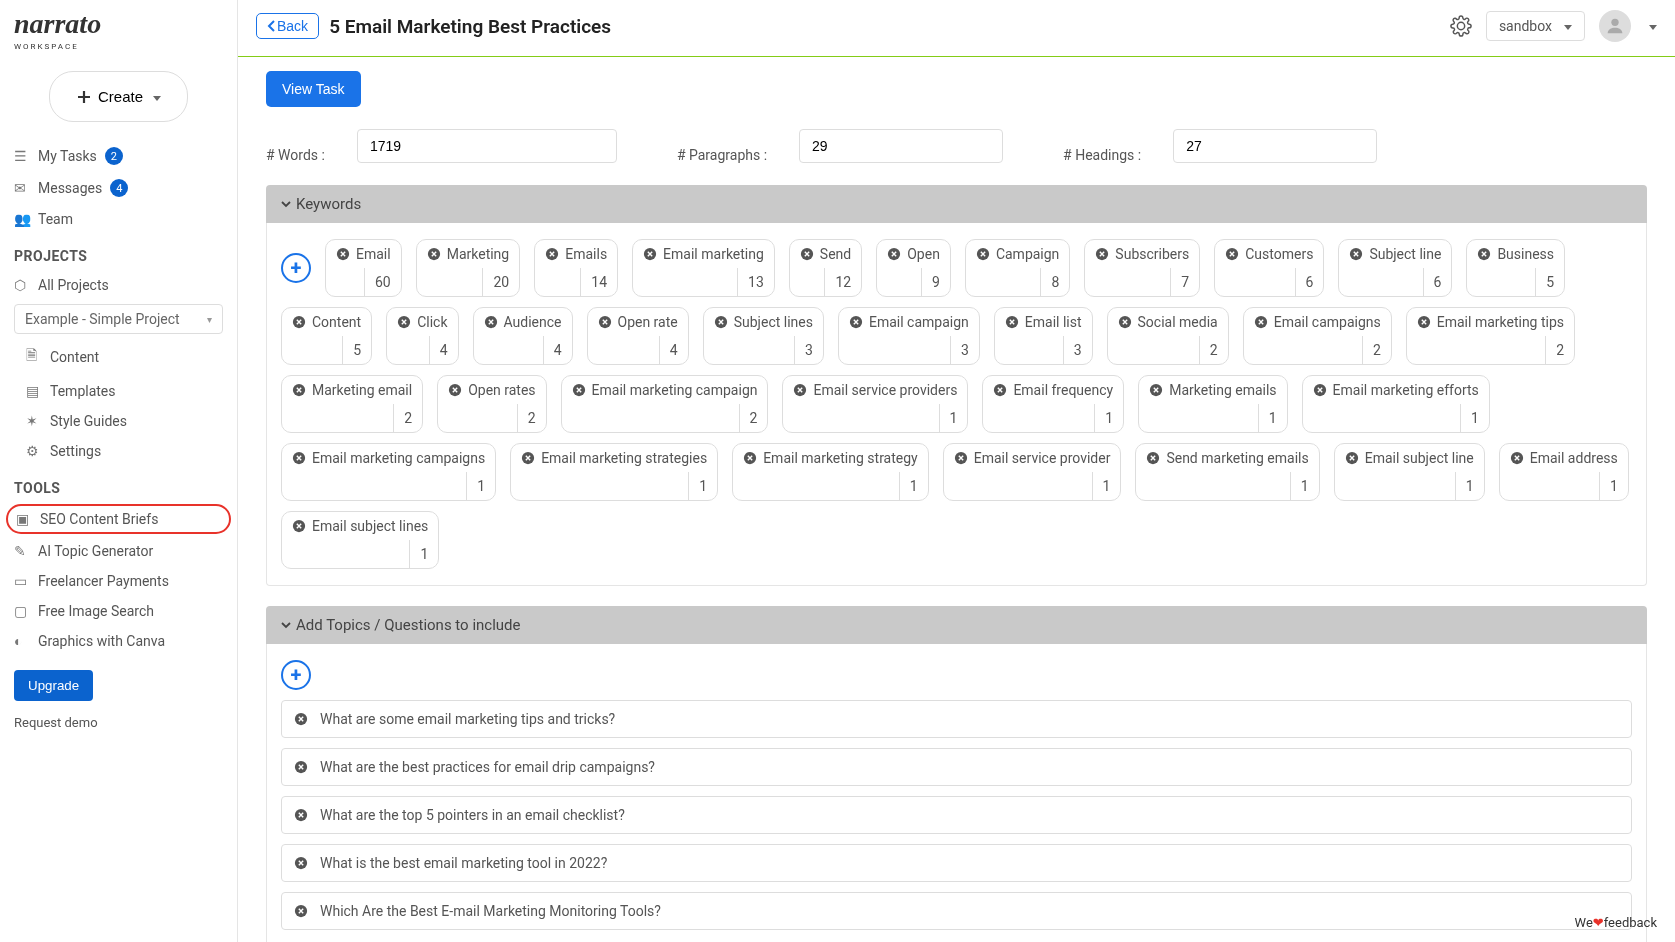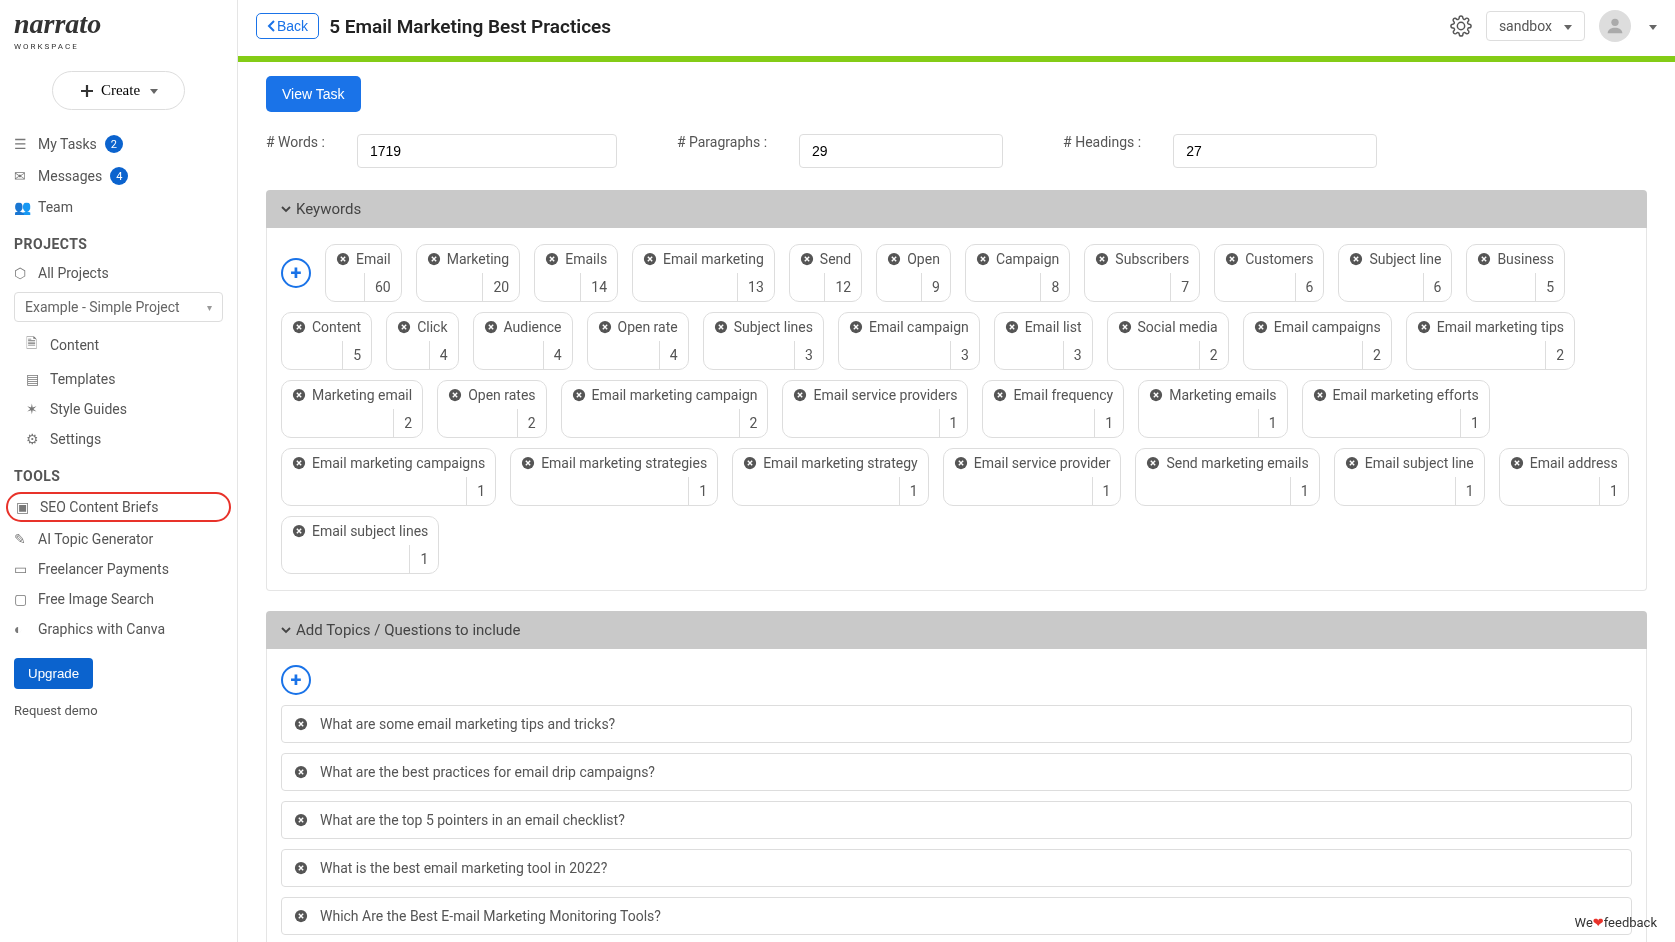--- a/index.html
+++ b/index.html
@@ -1,42 +1,42 @@
 <!DOCTYPE html>
 <html><head>
 <meta charset="utf-8">
 <style>
 * { box-sizing: border-box; margin: 0; padding: 0; }
 body { font-family: -apple-system, BlinkMacSystemFont, "Segoe UI", Roboto, sans-serif; font-size: 14px; color: #333; background: #fff; }
 .app { display: flex; height: 942px; width: 1675px; }
 .sidebar { width: 238px; border-right: 1px solid #e5e5e5; padding: 8px 0; display: flex; flex-direction: column; }
 .logo { font-family: cursive; font-size: 28px; font-weight: bold; padding: 0 14px 2px; font-style: italic; }
 .logo-sub { font-size: 8px; letter-spacing: 2px; padding: 0 14px 12px; color: #333; }
-.create-btn { margin: 8px auto 18px; padding: 10px 26px; border: 1px solid #ddd; border-radius: 24px; background: #fff; display: flex; align-items: center; gap: 6px; cursor: pointer; font-size: 15px; font-family: Liberation Serif, serif; }
+.create-btn { margin: 8px auto 18px; padding: 16px 26px; border: 1px solid #ddd; border-radius: 24px; background: #fff; display: flex; align-items: center; gap: 6px; cursor: pointer; font-size: 15px; }
 .nav-item { display: flex; align-items: center; gap: 8px; padding: 7px 14px; color: #555; cursor: pointer; }
 .nav-item .icon { width: 16px; color: #777; }
 .badge { background: #0b63ce; color: #fff; border-radius: 50%; width: 18px; height: 18px; font-size: 11px; display: inline-flex; align-items: center; justify-content: center; }
 .section-header { font-size: 14px; font-weight: bold; color: #555; padding: 14px 14px 6px; letter-spacing: 0.5px; }
 .project-select { margin: 4px 14px; padding: 6px 10px; border: 1px solid #ddd; border-radius: 4px; color: #666; display: flex; justify-content: space-between; align-items: center; cursor: pointer; }
 .project-select .caret { font-size: 10px; color: #999; }
 .highlighted { border: 2.5px solid #e8322a; border-radius: 20px; margin: 2px 6px; padding: 5px 8px !important; }
 .upgrade-btn { margin: 14px 14px 10px; padding: 8px 14px; background: #0b63ce; color: #fff; border: none; border-radius: 4px; cursor: pointer; width: fit-content; }
 .request-link { padding: 4px 14px; color: #555; cursor: pointer; font-size: 13px; }
 .main { flex: 1; display: flex; flex-direction: column; overflow: hidden; }
-.topbar { display: flex; align-items: center; padding: 10px 18px 14px; border-bottom: 6px solid #84cc16; gap: 10px; }
+.topbar { display: flex; align-items: center; padding: 10px 18px 14px; border-bottom: 1px solid #84cc16; gap: 10px; }
 .back-btn { border: 1.5px solid #1a73e8; color: #1a73e8; background: #fff; border-radius: 5px; padding: 4px 10px; cursor: pointer; display: flex; align-items: center; font-size: 14px; }
 .page-title { font-size: 19px; font-weight: 600; color: #222; }
 .topbar-right { margin-left: auto; display: flex; align-items: center; gap: 14px; }
 .gear { width: 22px; height: 22px; color: #555; cursor: pointer; }
 .env-select { border: 1px solid #ddd; border-radius: 4px; padding: 6px 12px; cursor: pointer; display: flex; align-items: center; gap: 8px; color: #555; }
 .avatar { width: 32px; height: 32px; border-radius: 50%; background: #ddd; display: flex; align-items: center; justify-content: center; color: #888; cursor: pointer; }
 .content { padding: 14px 28px; overflow-y: auto; flex: 1; }
 .view-task-btn { background: #1a73e8; color: #fff; border: none; border-radius: 5px; padding: 10px 16px; font-size: 14px; font-weight: 500; cursor: pointer; margin-bottom: 22px; }
 .stats-row { display: flex; gap: 60px; margin-bottom: 22px; align-items: center; }
-.stat { display: flex; align-items: flex-start; gap: 8px; }
+.stat { display: flex; align-items: flex-end; gap: 8px; }
 .stat label { color: #555; font-size: 14px; }
 .stat input { border: 1px solid #ddd; border-radius: 4px; padding: 8px 12px; width: 260px; font-size: 14px; margin-left: 24px; }
 .stat:nth-child(2) input, .stat:nth-child(3) input { width: 204px; }
 .panel-header { background: #c9c9c9; padding: 10px 14px; border-radius: 4px 4px 0 0; color: #444; font-size: 15px; display: flex; align-items: center; gap: 4px; cursor: pointer; }
 .panel-body { border: 1px solid #e5e5e5; border-top: none; border-radius: 0 0 4px 4px; padding: 16px 14px; margin-bottom: 20px; }
 .keywords-wrap { display: flex; flex-wrap: wrap; gap: 10px 14px; align-items: center; }
 .add-circle { width: 30px; height: 30px; border: 2.2px solid #1a73e8; border-radius: 50%; color: #1a73e8; display: flex; align-items: center; justify-content: center; font-size: 20px; cursor: pointer; font-weight: bold; }
 .keyword-chip { display: inline-flex; align-items: flex-end; border: 1px solid #ddd; border-radius: 10px; overflow: hidden; background: #fff; flex-direction: column; }
 .keyword-chip .kw-label { display: flex; align-items: center; padding: 6px 10px; gap: 6px; color: #555; }
 .keyword-chip .kw-count { border-left: 1px solid #ddd; padding: 6px 10px; color: #555; display: flex; align-items: center; }

